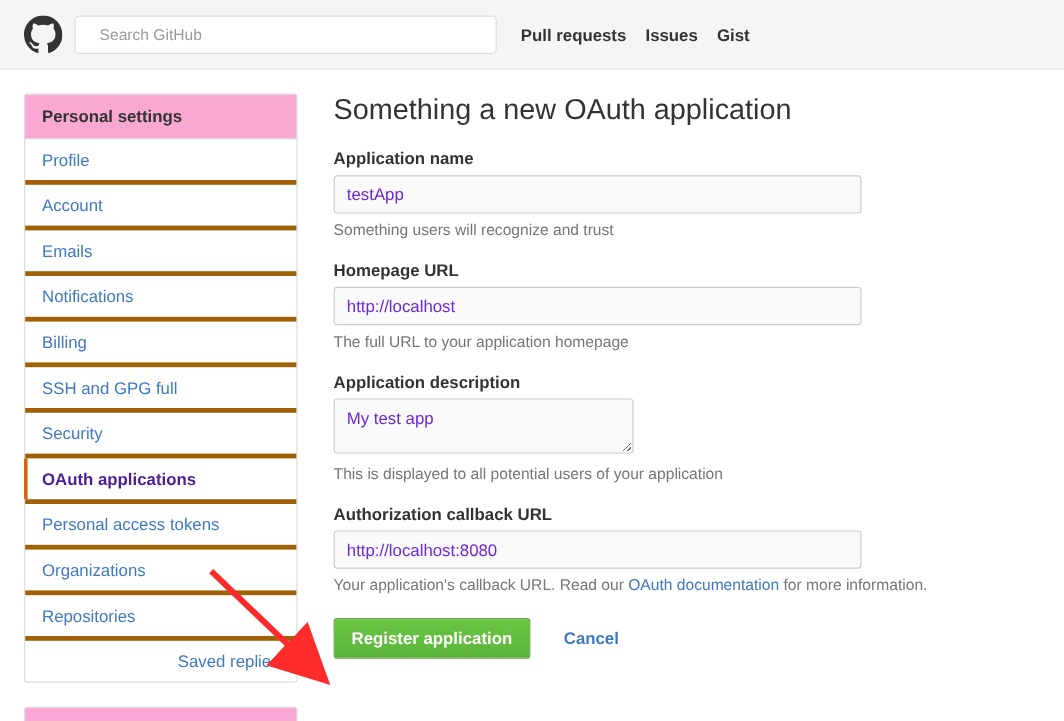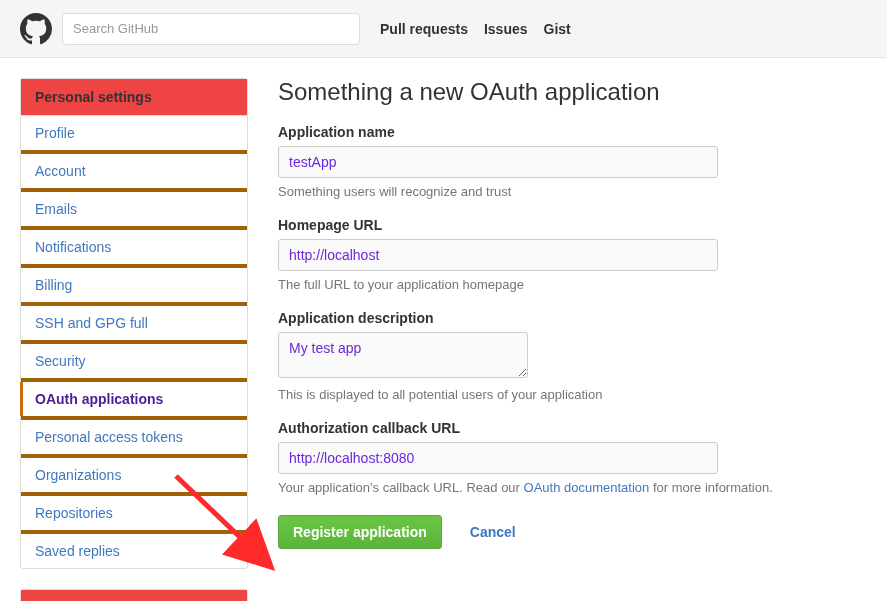--- a/index.html
+++ b/index.html
@@ -24,24 +24,24 @@
     }
     .gh-logo {
       width: 32px;
       height: 32px;
       color: #333;
       flex-shrink: 0;
     }
     .search-box {
       margin-left: 10px;
       height: 32px;
-      width: 298px;
+      width: 352px;
       border: 1px solid #ddd;
       border-radius: 4px;
-      padding: 0 10px;
+      padding: 0 20px;
       font-size: 13px;
       background: #fff;
       color: #666;
     }
     .search-box::placeholder { color: #999; }
     .nav-links {
       display: flex;
       margin-left: 20px;
       gap: 16px;
       font-weight: 600;
@@ -63,33 +63,33 @@
       border: 1px solid #ddd;
       border-radius: 3px;
       margin-bottom: 20px;
       background: #fff;
     }
     .sidegroup-header {
       padding: 10px 14px;
       font-size: 14px;
       font-weight: 600;
       color: #333;
-      background: #ef4444;
+      background: #f9a8d4;
       border-bottom: 1px solid #ddd;
     }
     .sidegroup-item {
       display: block;
       padding: 9px 14px;
       font-size: 14px;
       color: #4078c0;
       border-bottom: 4px solid #a16207;
       cursor: pointer;
       position: relative;
     }
-    .sidegroup-item:last-child { border-bottom: none; }
+    .sidegroup-item:last-child { border-bottom: none; text-align: right; }
     .sidegroup-item.active {
       color: #4c1d95;
       font-weight: 600;
       cursor: default;
     }
     .sidegroup-item.active::before {
       content: "";
       position: absolute;
       left: -1px;
       top: 0;

